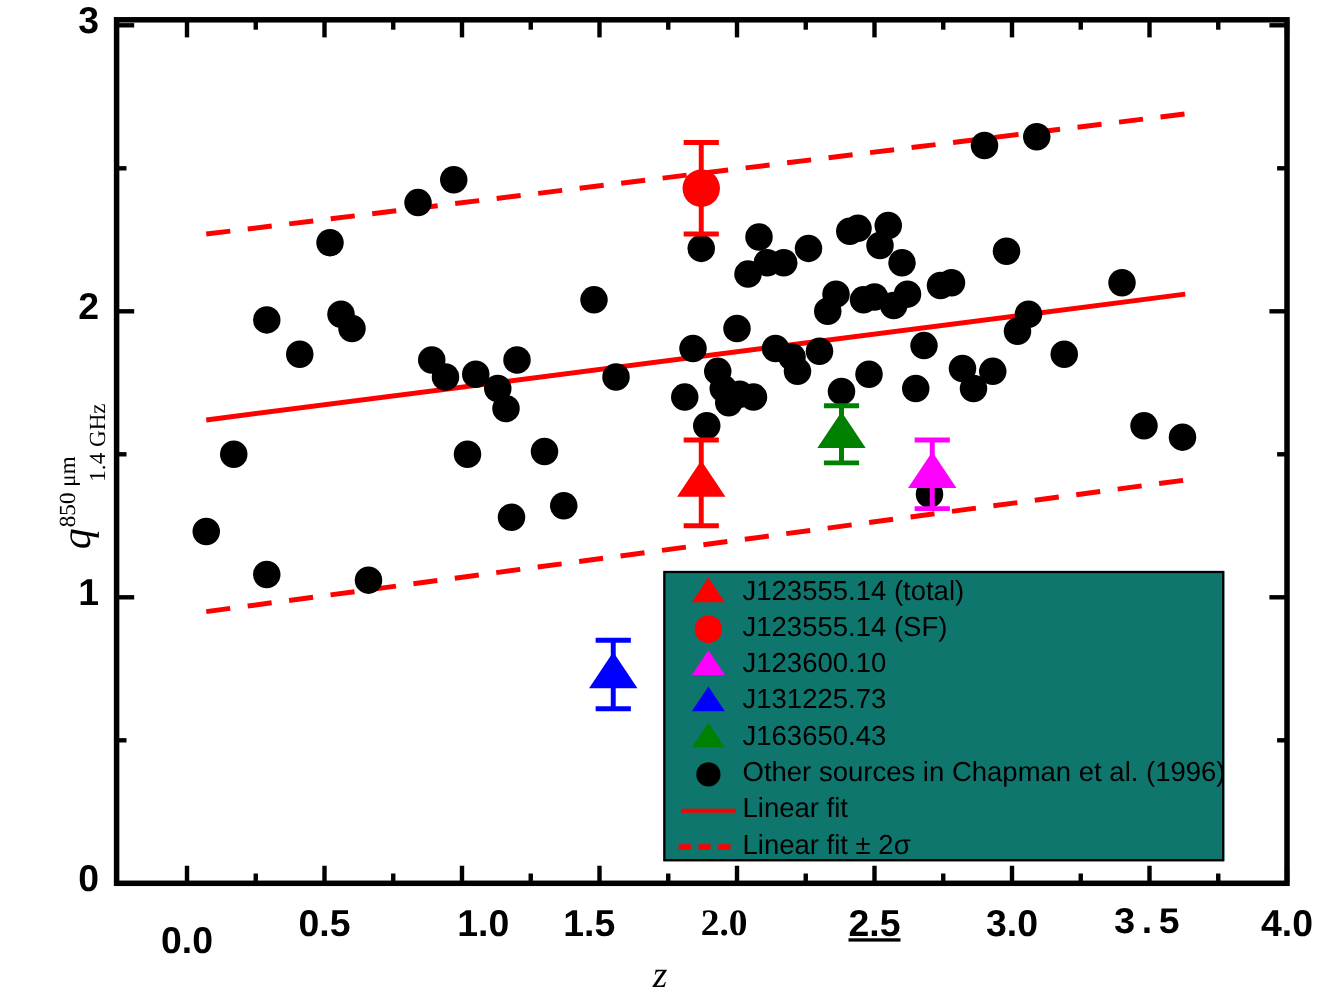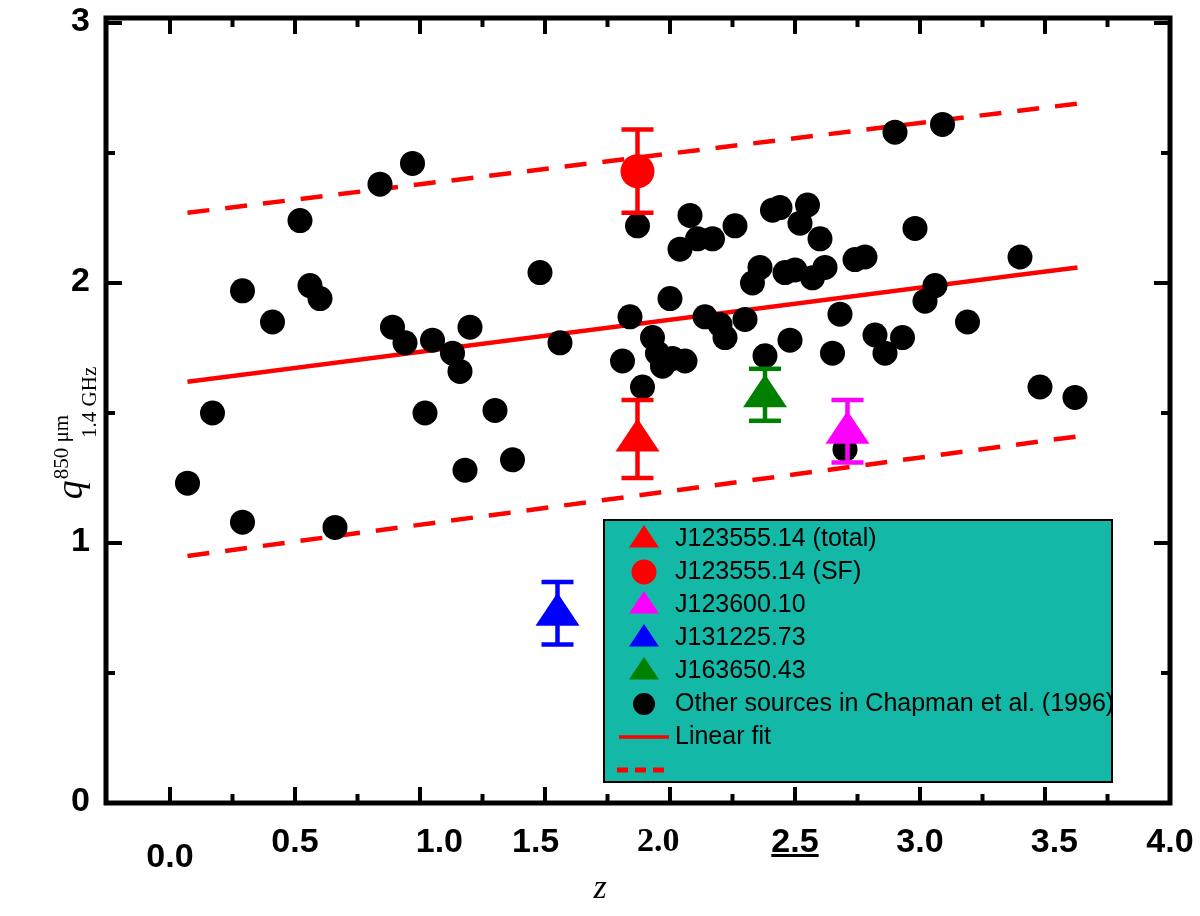--- a/index.html
+++ b/index.html
@@ -80,21 +80,21 @@
     font-size: 34px;
     color: #000000;
   }
   #legend {
     position: absolute;
     left: 603px;
     top: 519px;
     width: 510px;
     height: 264px;
     border: 2px solid #000000;
-    background: #14b8a6;
+    background: #0f766e;
     box-sizing: border-box;
   }
   .legend-row {
     display: flex;
     align-items: center;
     height: 33px;
     padding-left: 8px;
   }
   .legend-key {
     width: 62px;
@@ -274,21 +274,21 @@
   </svg>
 
   <div id="xticklabels">
       <div class="axis-tick-label" style="left: 137px; top: 836px; width: 66px; text-align: center;">0.0</div>
       <div class="axis-tick-label" style="left: 262px; top: 821px; width: 66px; text-align: center;">0.5</div>
       <div class="axis-tick-label" style="left: 397px; top: 821px; width: 66px; text-align: right;">1.0</div>
       <div class="axis-tick-label" style="left: 512px; top: 821px; width: 66px; text-align: left;">1.5</div>
       <div class="axis-tick-label" style="left: 637px; top: 821px; width: 66px; text-align: left; font-family: Liberation Serif, serif;">2.0</div>
       <div class="axis-tick-label" style="left: 762px; top: 821px; width: 66px; text-align: center; text-decoration: underline;">2.5</div>
       <div class="axis-tick-label" style="left: 887px; top: 821px; width: 66px; text-align: center;">3.0</div>
-      <div class="axis-tick-label" style="left: 1012px; top: 821px; width: 66px; text-align: right;">3.5</div>
+      <div class="axis-tick-label" style="left: 1012px; top: 821px; width: 66px; text-align: left; font-family: Liberation Mono, monospace;">3.5</div>
       <div class="axis-tick-label" style="left: 1137px; top: 821px; width: 66px; text-align: center;">4.0</div>
     </div>
   <div id="yticklabels">
       <div class="axis-tick-label" style="left: 52px; top: 780px; width: 38px; text-align: right;">0</div>
       <div class="axis-tick-label" style="left: 52px; top: 520px; width: 38px; text-align: right;">1</div>
       <div class="axis-tick-label" style="left: 52px; top: 260px; width: 38px; text-align: right;">2</div>
       <div class="axis-tick-label" style="left: 52px; top: 0px; width: 38px; text-align: right;">3</div>
     </div>
 
   <div class="ylabel-wrap">
@@ -355,16 +355,17 @@
           </svg>
         </div>
         <div class="legend-text">Linear fit</div>
       </div>
       <div class="legend-row">
         <div class="legend-key">
           <svg width="58" height="30">
             <line x1="2" y1="16" x2="56" y2="16" stroke="#ff0000" stroke-width="5" stroke-dasharray="11,7"></line>
           </svg>
         </div>
+        <div class="legend-text">Linear fit ± 2σ</div>
       </div>
     </div>
 
 </div>
 
 </body></html>

